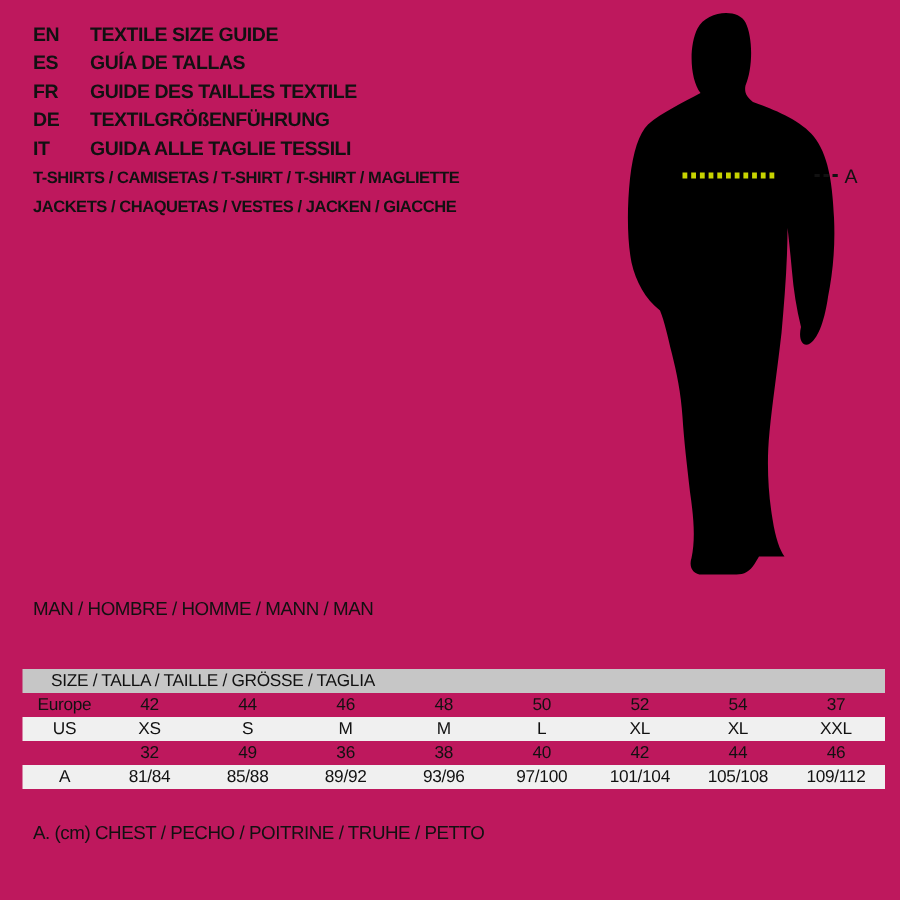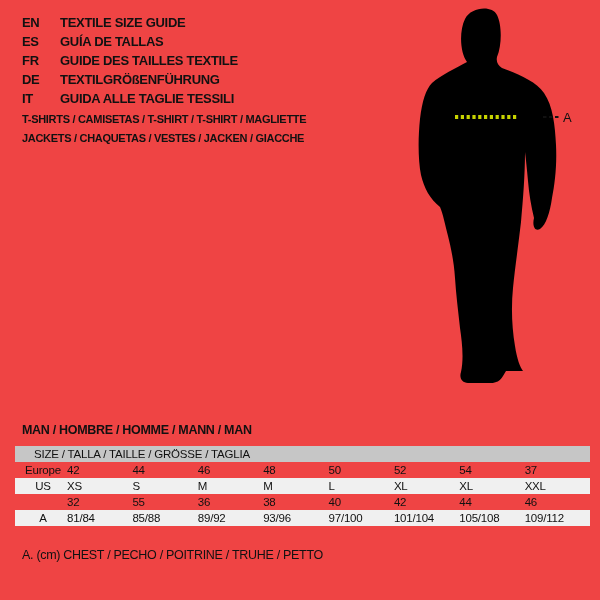--- a/index.html
+++ b/index.html
@@ -1,20 +1,20 @@
 <!DOCTYPE html>
 <html><head>
 <meta charset="utf-8">
 <style>
   html, body { margin: 0; padding: 0; background: #ffffff; }
   .canvas {
     position: relative;
     width: 600px;
     height: 600px;
-    background: #ef4444;
+    background: #be185d;
     font-family: "Liberation Sans", sans-serif;
     color: #111;
     overflow: hidden;
   }
   
   .lang-list {
     position: absolute;
     left: 22px;
     top: 13px;
   }
@@ -50,23 +50,23 @@
   }
   .measure-label {
     font-family: "Liberation Sans", sans-serif;
     font-size: 13px;
     fill: #111;
   }
   
   .section-title {
     position: absolute;
     left: 22px;
-    top: 423px;
+    top: 399px;
     font-size: 12.5px;
-    font-weight: bold;
+    font-weight: normal;
     letter-spacing: -0.3px;
   }
   
   .size-table {
     position: absolute;
     left: 15px;
     top: 446px;
     width: 575px;
     font-size: 11.5px;
     letter-spacing: -0.2px;
@@ -79,21 +79,21 @@
     color: #111;
   }
   .t-row {
     display: grid;
     grid-template-columns: 52px repeat(8, 1fr);
     height: 16px;
     line-height: 16px;
   }
   .t-row.alt { background: #f0f0f0; }
   .t-label { padding-left: 4px; text-align: center; }
-  .t-cell { }
+  .t-cell { text-align: center; }
   
   .footnote {
     position: absolute;
     left: 22px;
     top: 548px;
     font-size: 12.5px;
     font-weight: normal;
     letter-spacing: -0.3px;
   }
 </style>
@@ -191,21 +191,21 @@
       <span class="t-cell">M</span>
       <span class="t-cell">L</span>
       <span class="t-cell">XL</span>
       <span class="t-cell">XL</span>
       <span class="t-cell">XXL</span>
     </div>
 
     <div class="t-row">
       <span class="t-label"></span>
       <span class="t-cell">32</span>
-      <span class="t-cell">55</span>
+      <span class="t-cell">49</span>
       <span class="t-cell">36</span>
       <span class="t-cell">38</span>
       <span class="t-cell">40</span>
       <span class="t-cell">42</span>
       <span class="t-cell">44</span>
       <span class="t-cell">46</span>
     </div>
 
     <div class="t-row alt">
       <span class="t-label">A</span>

